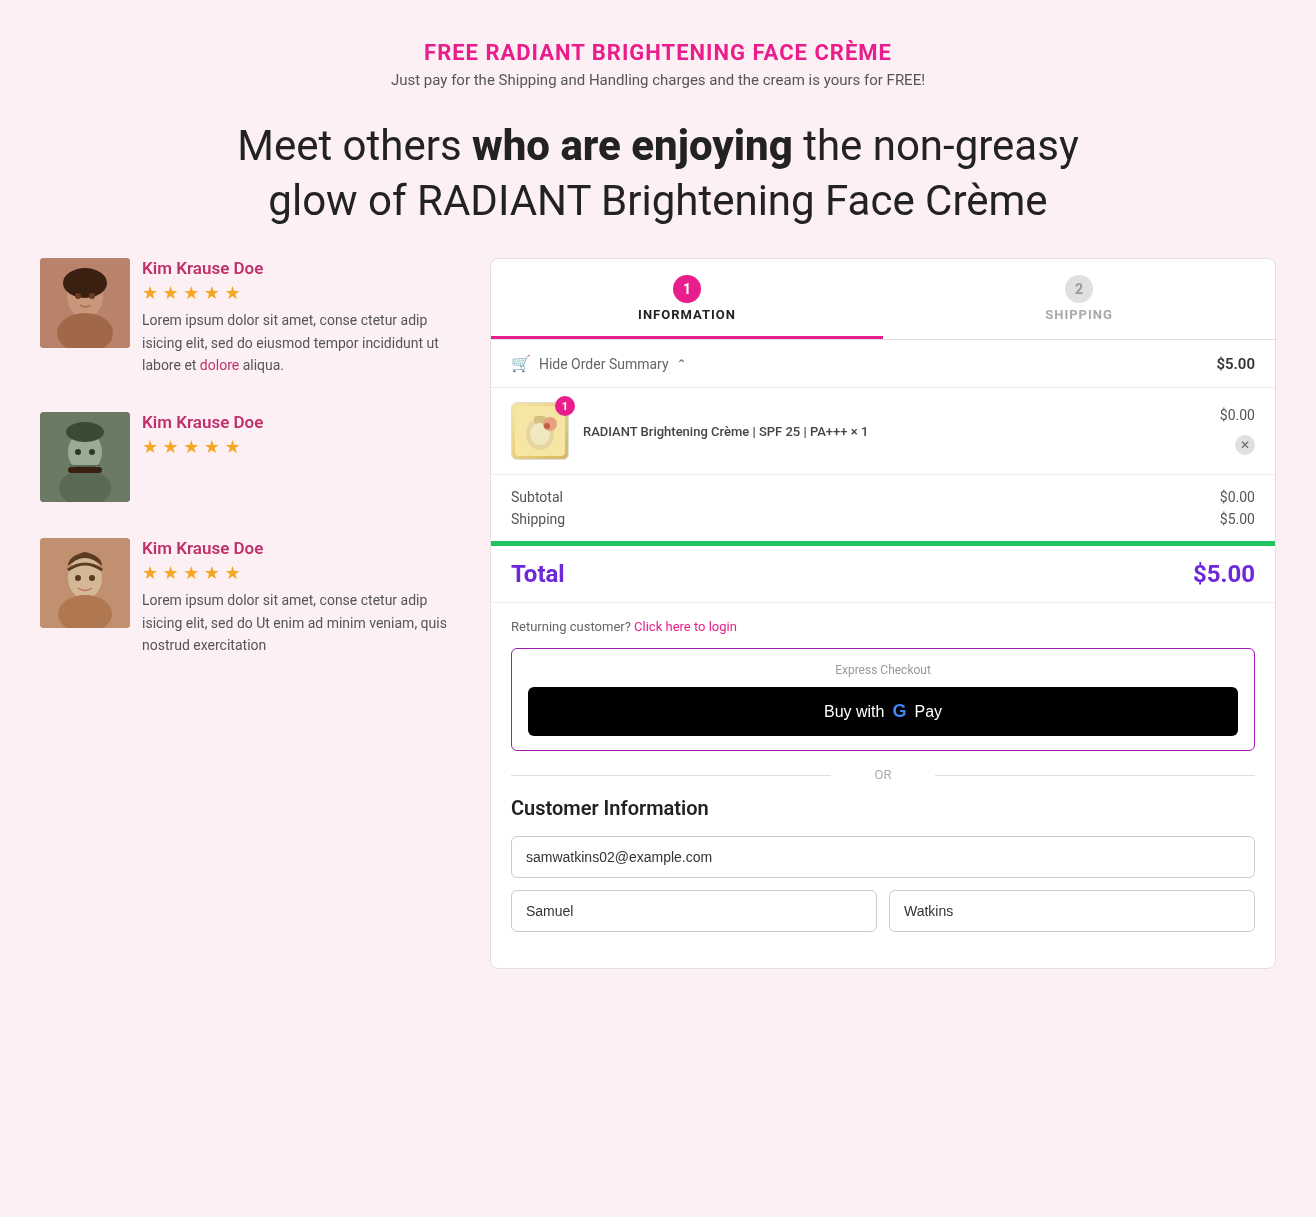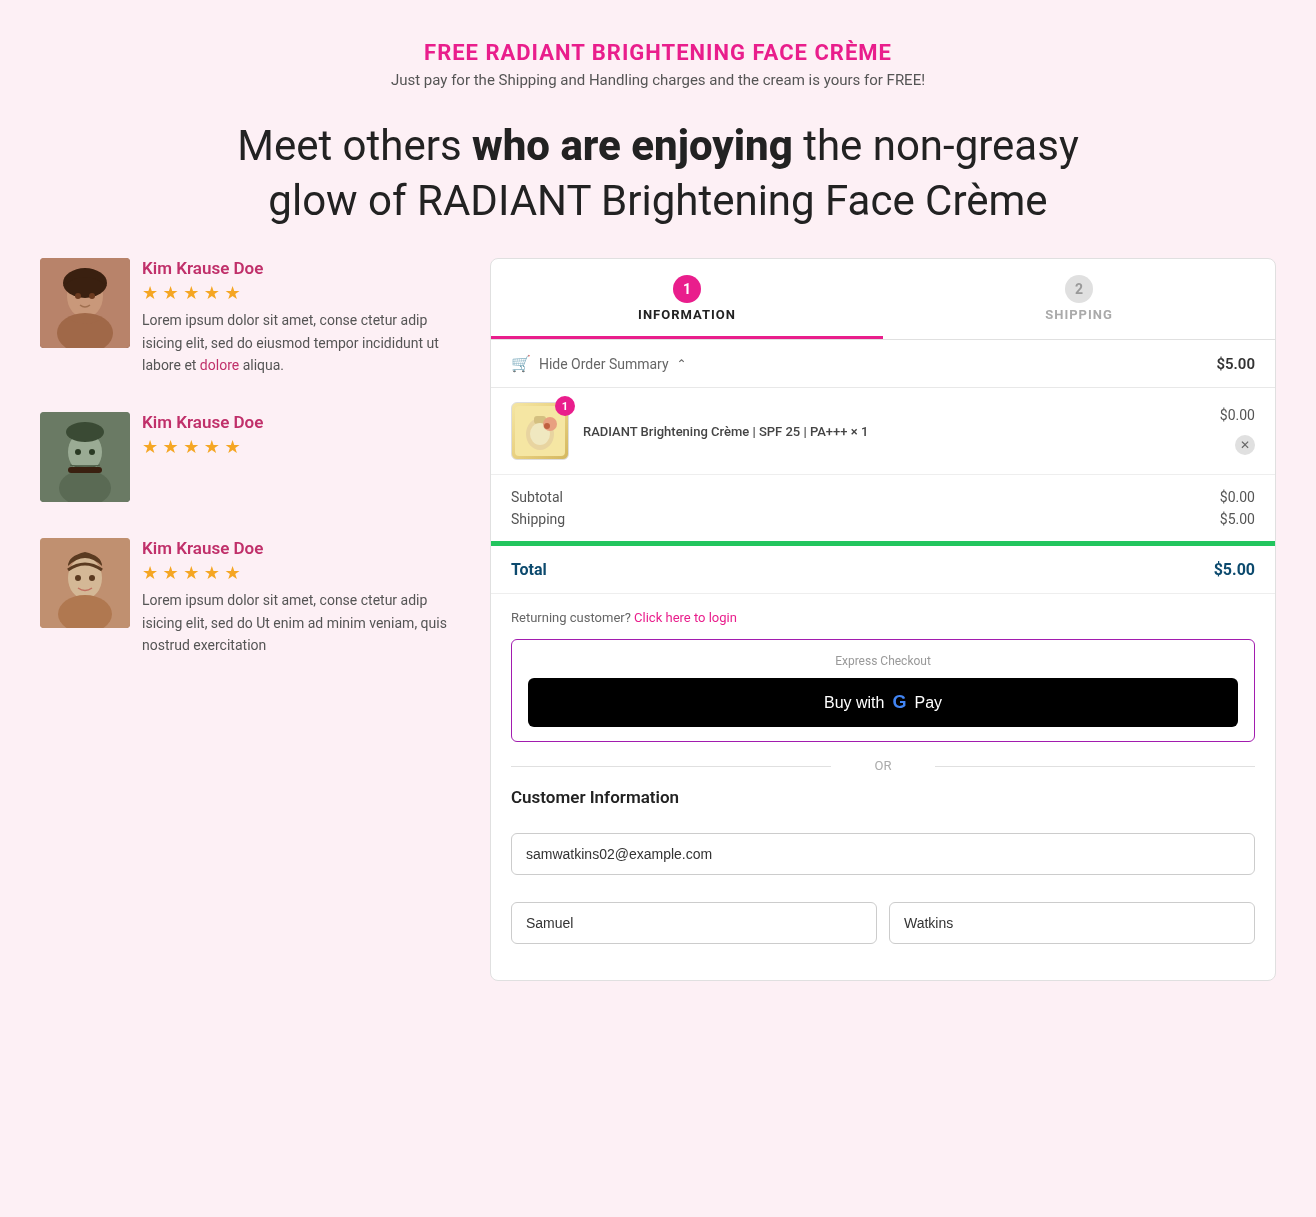--- a/index.html
+++ b/index.html
@@ -245,23 +245,23 @@
       justify-content: space-between;
       font-size: 14px;
       color: #555;
       margin-bottom: 6px;
     }
     .total-row:last-child { margin-bottom: 0; }
     .total-row-label { font-weight: 400; }
     .grand-total-row {
       display: flex;
       justify-content: space-between;
-      font-size: 16px;
+      font-size: 24px;
       font-weight: 700;
-      color: #0c4a6e;
+      color: #6d28d9;
       padding: 14px 20px;
       border-bottom: 1px solid #eee;
     }
     
     .checkout-body {
       padding: 16px 20px 24px;
     }
     .returning-customer {
       font-size: 13px;
       color: #666;
@@ -315,28 +315,27 @@
       content: '';
       position: absolute;
       top: 50%;
       width: 43%;
       height: 1px;
       background: #e0e0e0;
     }
     .or-divider::before { left: 0; }
     .or-divider::after { right: 0; }
     .customer-info-title {
-      font-size: 17px;
+      font-size: 20px;
       font-weight: 600;
       color: #222;
-      margin-bottom: 26px;
+      margin-bottom: 16px;
     }
     .form-group {
       margin-bottom: 12px;
-      margin-top: 15px;
     }
     .form-input {
       width: 100%;
       border: 1px solid #ccc;
       border-radius: 6px;
       padding: 12px 14px;
       font-size: 14px;
       color: #333;
       outline: none;
     }

